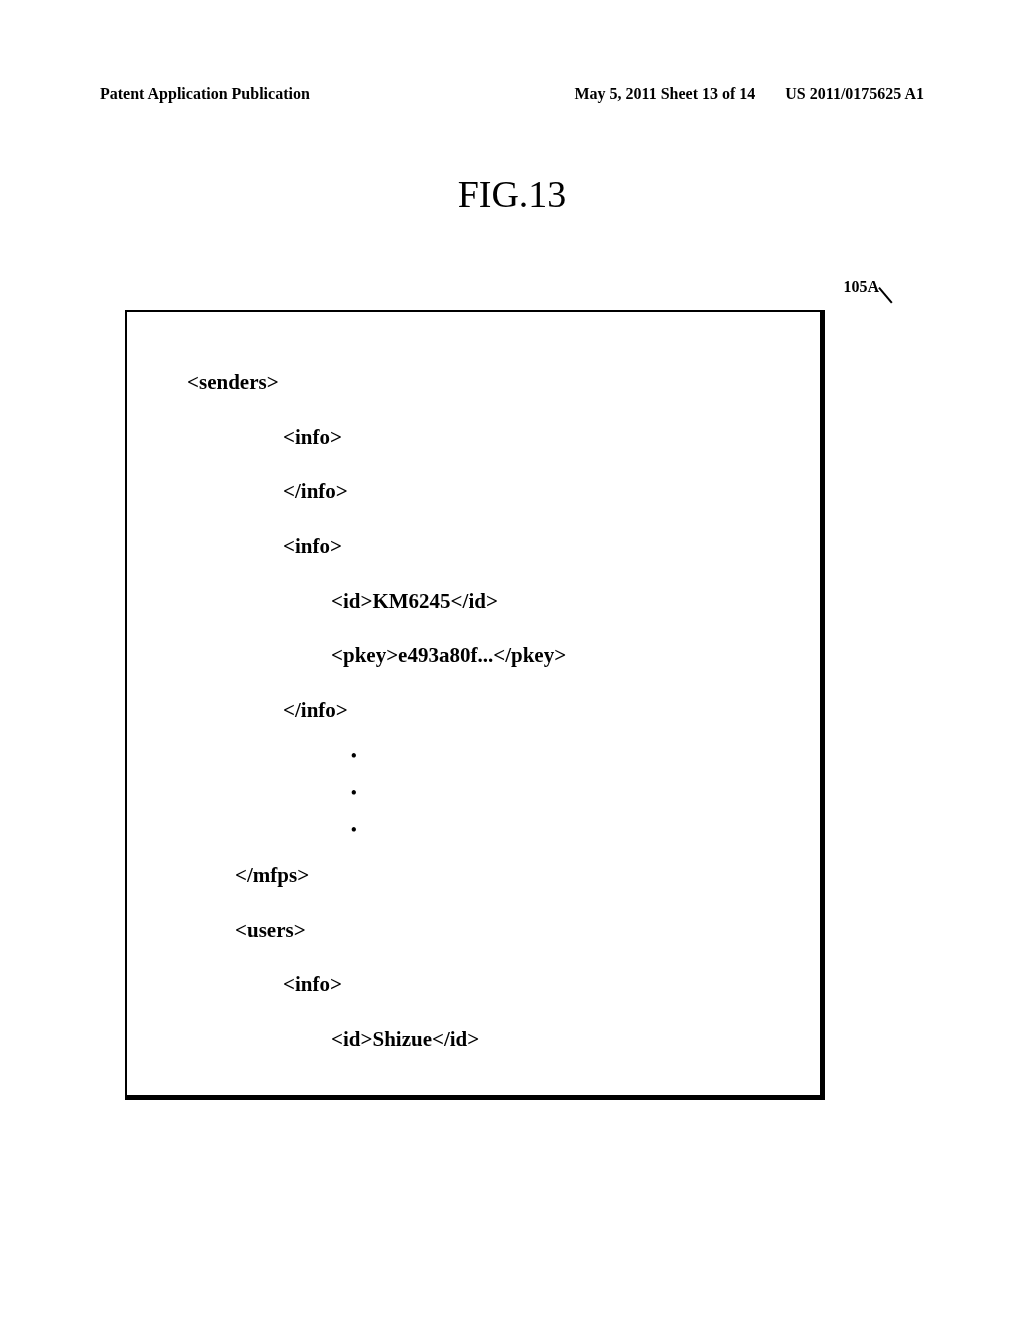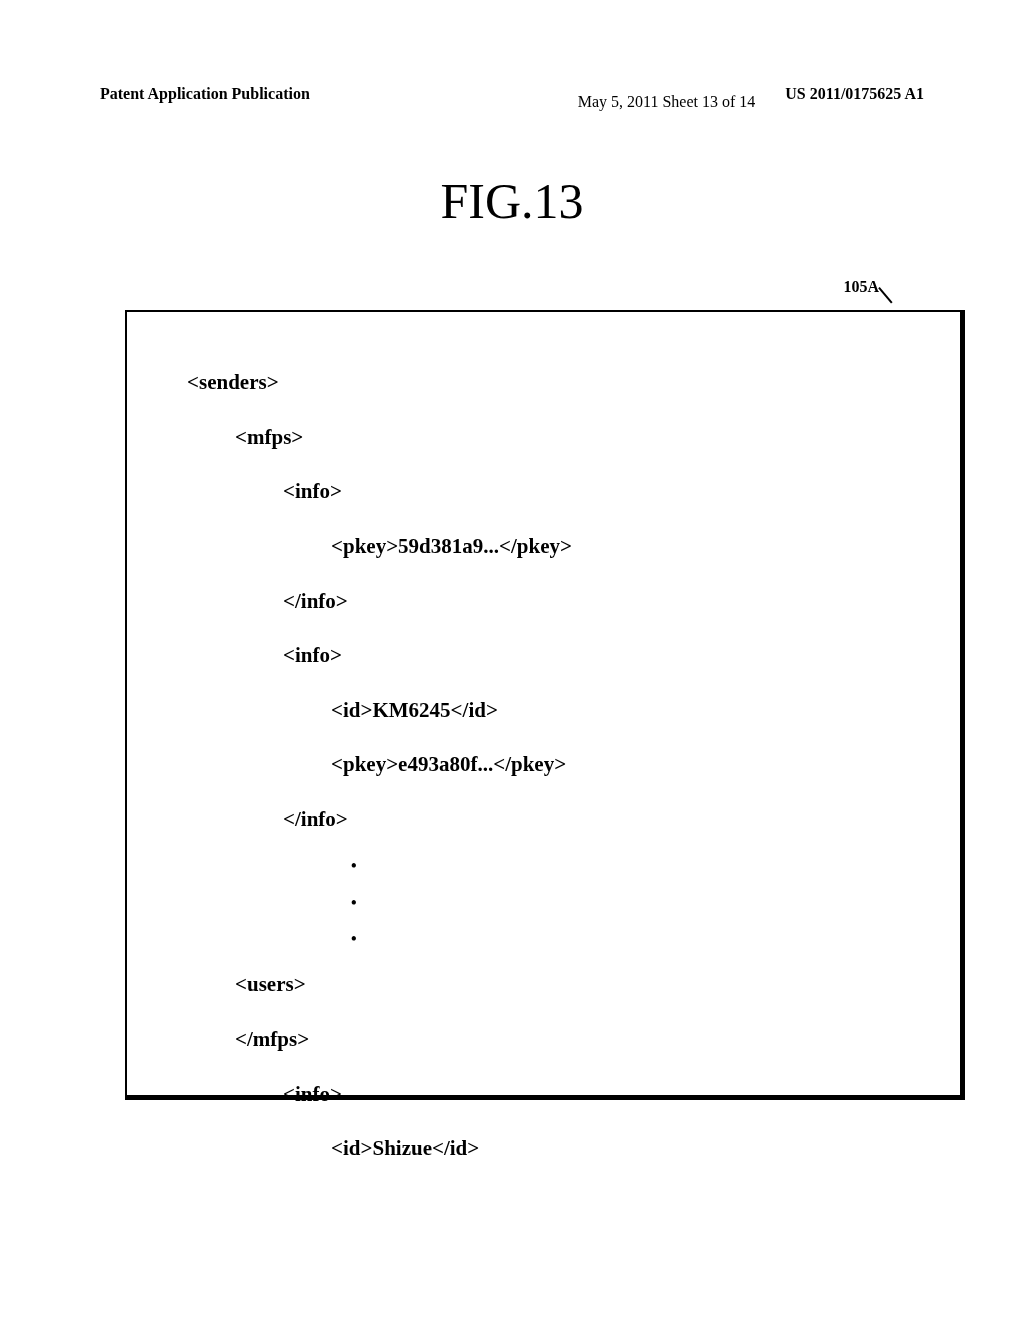--- a/index.html
+++ b/index.html
@@ -22,34 +22,33 @@
       display: flex;
       padding: 0 100px;
       font-size: 16px;
       justify-content: space-between;
     }
     .header-left {
       flex: 1;
       font-weight: bold;
     }
     .header-center {
-      font-weight: normal;
+      font-weight: bold;
       padding-right: 30px;
-      margin-top: 8px;
     }
     .header-right {
       font-weight: bold;
     }
     .figure-title {
       position: absolute;
       top: 172px;
       left: 0;
       right: 0;
       text-align: center;
-      font-size: 50px;
+      font-size: 38px;
       font-family: "Times New Roman", Times, serif;
     }
     .reference-label {
       position: absolute;
       top: 278px;
       right: 145px;
       font-size: 16px;
       font-weight: bold;
     }
     .leader-line {
@@ -59,21 +58,21 @@
       width: 20px;
       height: 1.5px;
       background: black;
       transform: rotate(50deg);
       transform-origin: right center;
     }
     .xml-box {
       position: absolute;
       top: 310px;
       left: 125px;
-      width: 840px;
+      width: 700px;
       height: 790px;
       border: 2.5px solid black;
       border-right-width: 5px;
       border-bottom-width: 5px;
       padding: 30px 30px 30px 60px;
     }
     .xml-content {
       font-family: "Times New Roman", Times, serif;
       font-size: 21px;
       font-weight: bold;
@@ -99,33 +98,31 @@
 </div>
 
 <div class="figure-title">FIG.13</div>
 
 <div class="reference-label">105A</div>
 <div class="leader-line"></div>
 
 <div class="xml-box">
   <div class="xml-content">
 <div>&lt;senders&gt;</div>
-<div class="indent-1">&lt;mfps&gt;</div>
 <div class="indent-2">&lt;info&gt;</div>
-<div class="indent-3">&lt;pkey&gt;59d381a9...&lt;/pkey&gt;</div>
 <div class="indent-2">&lt;/info&gt;</div>
 <div class="indent-2">&lt;info&gt;</div>
 <div class="indent-3">&lt;id&gt;KM6245&lt;/id&gt;</div>
 <div class="indent-3">&lt;pkey&gt;e493a80f...&lt;/pkey&gt;</div>
 <div class="indent-2">&lt;/info&gt;</div>
 <div class="vdots">•</div>
 <div class="vdots">•</div>
 <div class="vdots">•</div>
+<div class="indent-1">&lt;/mfps&gt;</div>
 <div class="indent-1">&lt;users&gt;</div>
-<div class="indent-1">&lt;/mfps&gt;</div>
 <div class="indent-2">&lt;info&gt;</div>
 <div class="indent-3">&lt;id&gt;Shizue&lt;/id&gt;</div>
 
 
 
 
 
 
 
 

